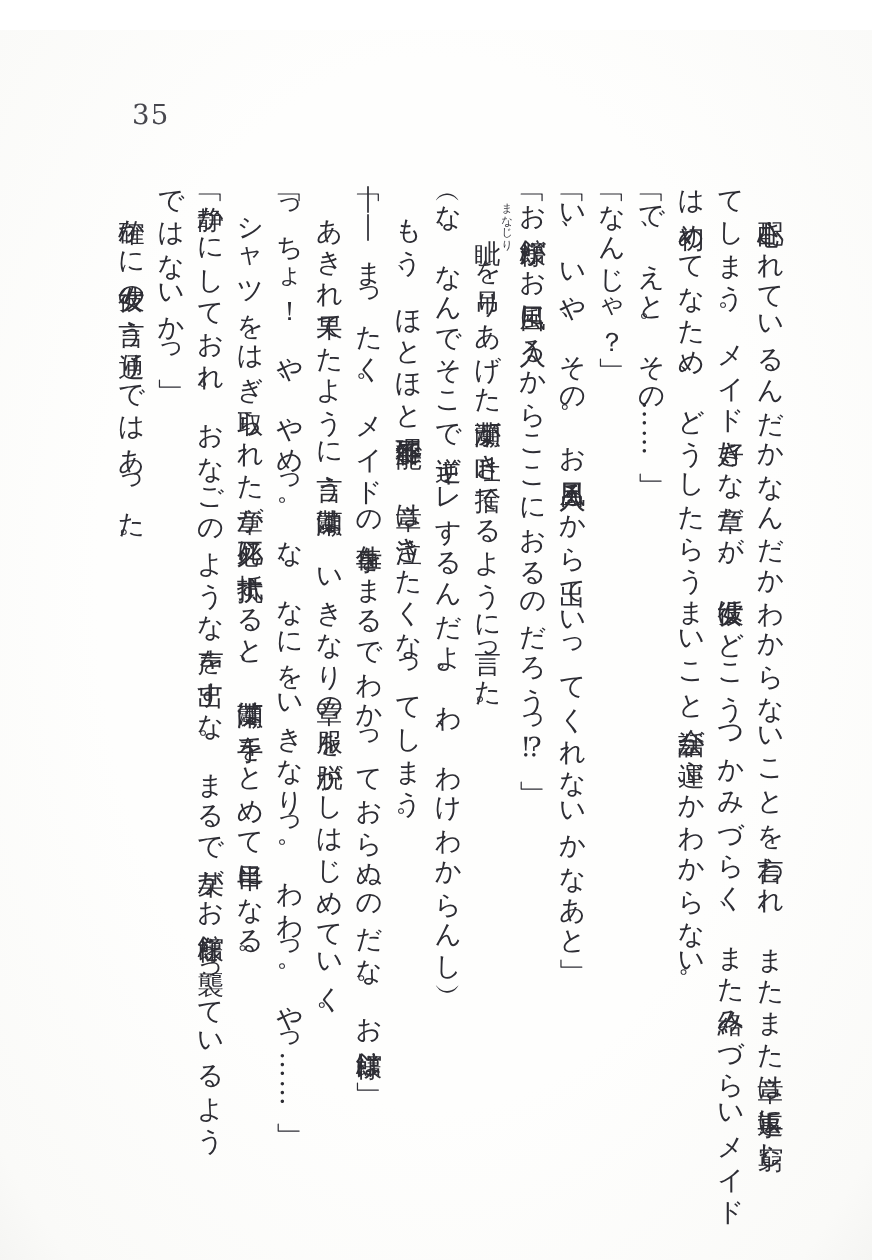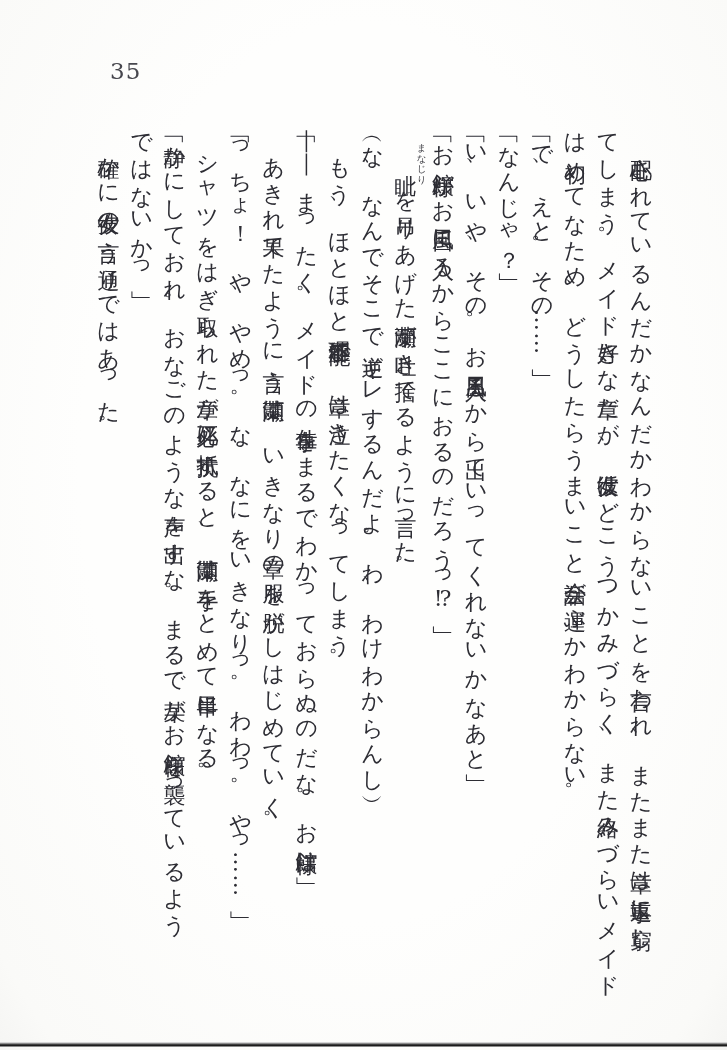--- a/index.html
+++ b/index.html
@@ -11,20 +11,21 @@
     height: 1050px;
     position: relative;
     overflow: hidden;
     background: #ffffff;
     font-family: "DejaVu Serif", "Liberation Serif", serif;
   }
   .page {
     position: absolute;
     inset: 0;
     background: radial-gradient(ellipse at 50% 45%, #fefefd 55%, #fafaf8 92%, #f5f5f3 100%);
+    margin-top: 25px;
   }
   .page-number {
     position: absolute;
     top: 58px;
     left: 110px;
     font-size: 23px;
     color: #47474e;
     letter-spacing: 1px;
   }
   .text-block {

